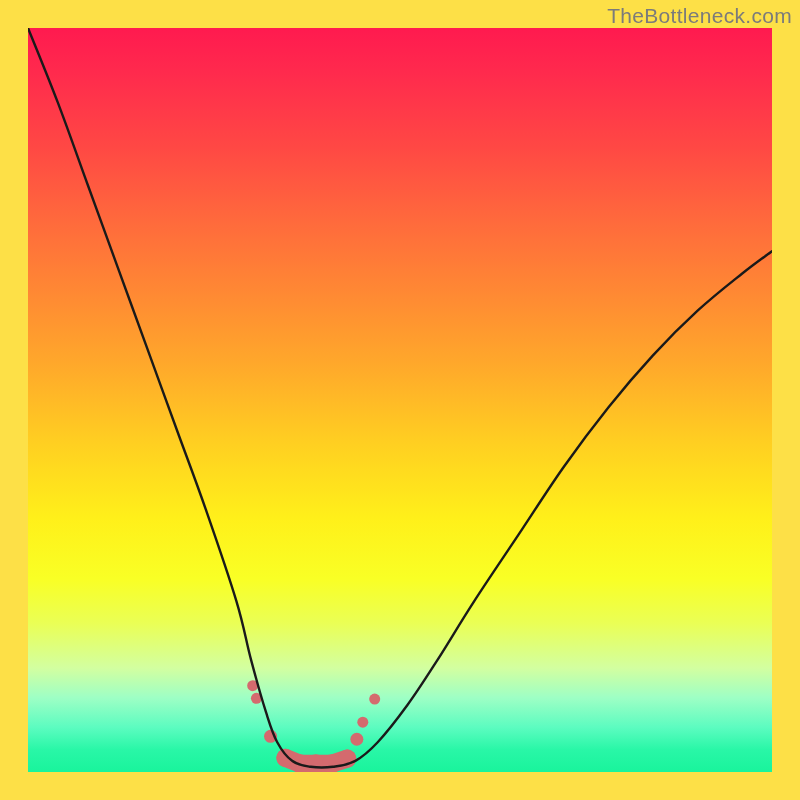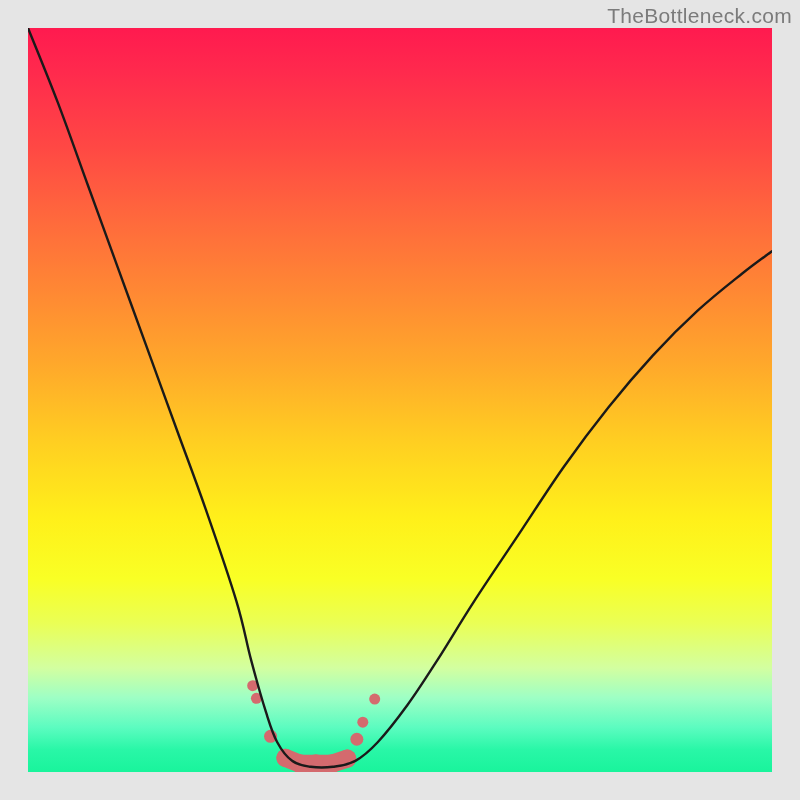--- a/index.html
+++ b/index.html
@@ -10,21 +10,21 @@
     overflow: hidden;
     background: #000;
     font-family: Arial, Helvetica, sans-serif;
   }
   .frame {
     position: absolute;
     top: 0;
     left: 0;
     width: 800px;
     height: 800px;
-    background: #e5e5e5;
+    background: #fde047;
   }
   .plot {
     position: absolute;
     top: 28px;
     left: 28px;
     width: 744px;
     height: 744px;
     overflow: hidden;
   }
   .gradient {

